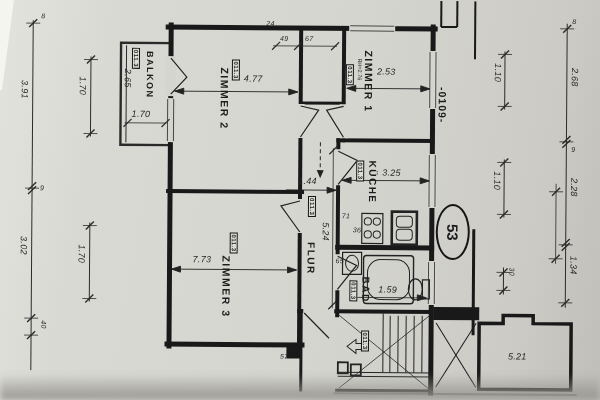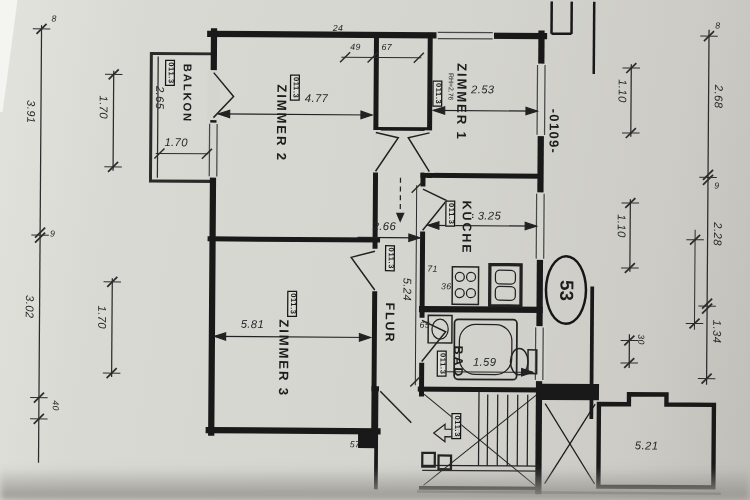--- a/index.html
+++ b/index.html
@@ -249,23 +249,23 @@
   
   <div class="t v" style="left:436px;top:86px;font-weight:bold;font-size:10.5px;letter-spacing:1px">-0109-</div>
   <div class="t badge v" style="left:436px;top:203px">53</div>
 
   
   <div class="t dim v" style="left:122px;top:70px">2.65</div>
   <div class="t dim" style="left:131px;top:110px">1.70</div>
   <div class="t dim" style="left:243px;top:74px">4.77</div>
   <div class="t dim" style="left:376px;top:66px">2.53</div>
   <div class="t dim" style="left:382px;top:167px">3.25</div>
-  <div class="t dim" style="left:298px;top:176px">2.66</div>
+  <div class="t dim" style="left:298px;top:176px">1.44</div>
   <div class="t dim v" style="left:321px;top:222px">5.24</div>
-  <div class="t dim" style="left:193px;top:255px">5.81</div>
+  <div class="t dim" style="left:193px;top:255px">7.73</div>
   <div class="t dim" style="left:379px;top:284px">1.59</div>
   <div class="t dim" style="left:509px;top:350px">5.21</div>
 
   
   <div class="t dim sm" style="left:40px;top:14px">8</div>
   <div class="t dim v" style="left:19px;top:82px">3.91</div>
   <div class="t dim sm" style="left:40px;top:186px">9</div>
   <div class="t dim v" style="left:19px;top:238px">3.02</div>
   <div class="t dim sm v" style="left:41px;top:322px">40</div>
   <div class="t dim v" style="left:77px;top:78px">1.70</div>

